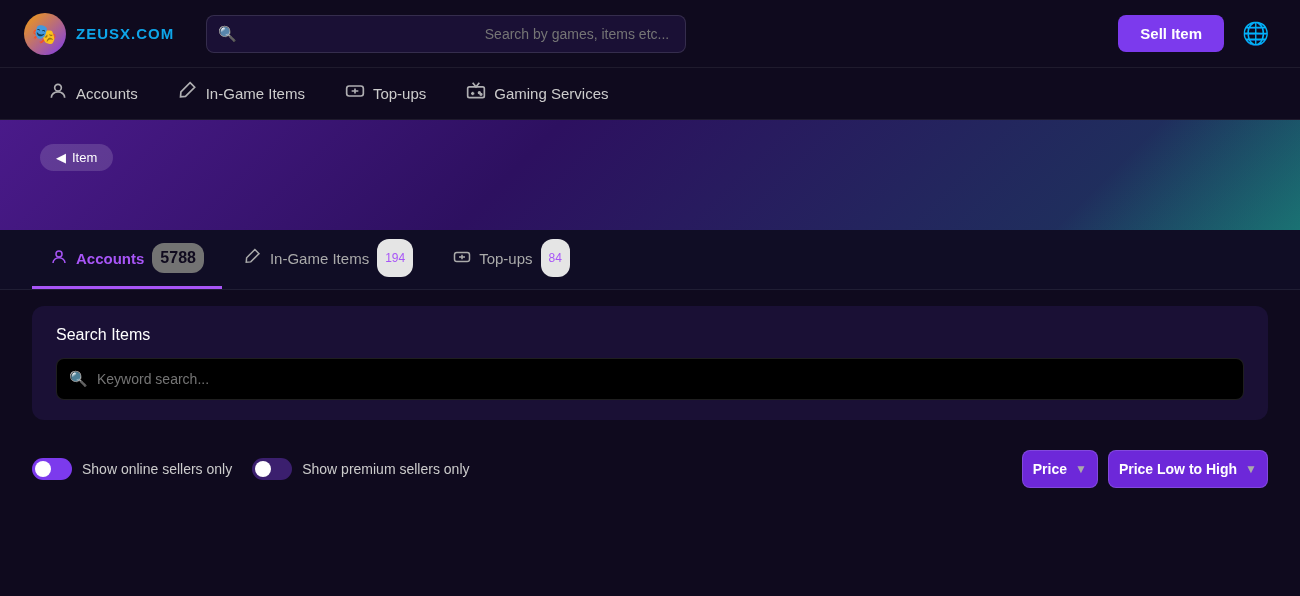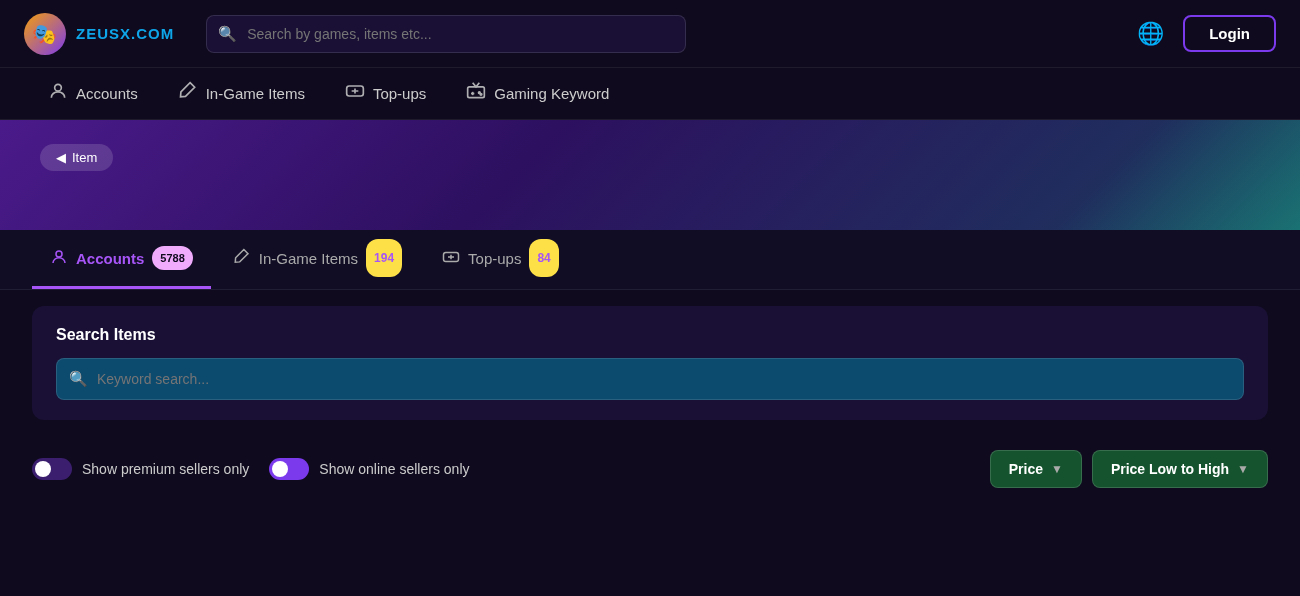--- a/index.html
+++ b/index.html
@@ -50,20 +50,21 @@
     }
     .navbar-search input {
       width: 100%;
       background: #1a1035;
       border: 1px solid rgba(255,255,255,0.12);
       border-radius: 8px;
       padding: 10px 16px 10px 40px;
       color: #aaa;
       font-size: 14px;
       outline: none;
+      text-align: right;
     }
     .navbar-search-icon {
       position: absolute;
       left: 12px;
       top: 50%;
       transform: translateY(-50%);
       color: #888;
       font-size: 15px;
     }
     .navbar-actions {
@@ -187,61 +188,61 @@
       font-weight: 500;
       position: relative;
       height: 100%;
       border-bottom: 3px solid transparent;
     }
     .tab-item.active {
       color: #a855f7;
       border-bottom: 3px solid #a855f7;
     }
     .tab-badge {
-      background: #f0abfc;
+      background: #737373;
       color: #0f0a1e;
       border-radius: 12px;
       padding: 6px 8px;
-      font-size: 11px;
+      font-size: 16px;
       font-weight: 700;
     }
     .tab-badge-purple {
-      background: #fde047;
+      background: #e5e5e5;
       color: #a855f7;
       border-radius: 12px;
       padding: 12px 8px;
       font-size: 12px;
-      font-weight: 700;
+      font-weight: 400;
     }
 
     
     .search-panel {
       background: #1a1035;
       margin: 16px 32px;
       border-radius: 12px;
       padding: 20px 24px;
     }
     .search-panel-title {
       font-size: 16px;
-      font-weight: 700;
+      font-weight: 400;
       color: #fff;
       margin-bottom: 14px;
     }
     .search-row {
       display: flex;
       gap: 12px;
       align-items: center;
     }
     .search-input-wrap {
       flex: 1;
       position: relative;
     }
     .search-input-wrap input {
       width: 100%;
-      background: #0c4a6e;
+      background: #000000;
       border: 1.5px solid rgba(255,255,255,0.12);
       border-radius: 8px;
       padding: 12px 16px 12px 40px;
       color: #aaa;
       font-size: 14px;
       outline: none;
     }
     .search-input-icon {
       position: absolute;
       left: 13px;
@@ -295,25 +296,25 @@
       font-size: 14px;
       color: #ccc;
       white-space: nowrap;
     }
     .filter-actions {
       margin-left: auto;
       display: flex;
       gap: 10px;
     }
     .dropdown-btn {
-      background: #14532d;
+      background: #6d28d9;
       border: 1px solid rgba(255,255,255,0.15);
       border-radius: 8px;
       color: #fff;
-      padding: 10px 18px;
+      padding: 10px 10px;
       font-size: 14px;
       font-weight: 600;
       cursor: pointer;
       display: flex;
       align-items: center;
       gap: 8px;
     }
     .dropdown-btn .chevron {
       font-size: 12px;
       color: #aaa;
@@ -325,22 +326,22 @@
 <nav class="navbar">
   <div class="navbar-logo">
     <div class="logo-avatar">🎭</div>
     <span class="logo-text">ZEUSX.COM</span>
   </div>
   <div class="navbar-search">
     <span class="navbar-search-icon">🔍</span>
     <input type="text" placeholder="Search by games, items etc..." style="">
   </div>
   <div class="navbar-actions">
+    <button class="btn-sell">Sell Item</button>
     <button class="btn-globe">🌐</button>
-    <button class="btn-login">Login</button>
   </div>
 </nav>
 
 <div class="top-menu">
   <div class="menu-item">
     <span class="menu-icon">
       <svg width="20" height="20" viewBox="0 0 24 24" fill="none" stroke="currentColor" stroke-width="2">
           <circle cx="12" cy="8" r="4"></circle>
           <path d="M4 20c0-4 3.6-7 8-7s8 3 8 7"></path>
         </svg>
@@ -368,21 +369,21 @@
     <span class="menu-icon">
       <svg width="20" height="20" viewBox="0 0 24 24" fill="none" stroke="currentColor" stroke-width="2">
           <rect x="2" y="7" width="20" height="13" rx="2"></rect>
           <path d="M16 2l-4 5-4-5"></path>
           <line x1="8" y1="13" x2="8" y2="17"></line>
           <line x1="6" y1="15" x2="10" y2="15"></line>
           <circle cx="16" cy="14" r="1" fill="currentColor"></circle>
           <circle cx="18" cy="16" r="1" fill="currentColor"></circle>
         </svg>
     </span>
-    <span>Gaming Keyword</span>
+    <span>Gaming Services</span>
   </div>
 </div>
 
 <div class="hero">
   <button class="back-btn">
     <span>◀</span>
     <span>Item</span>
   </button>
 </div>
 
@@ -423,30 +424,30 @@
   <div class="search-row">
     <div class="search-input-wrap">
       <span class="search-input-icon">🔍</span>
       <input type="text" placeholder="Keyword search..." style="">
     </div>
   </div>
 </div>
 
 <div class="filter-row">
   <div class="toggle-wrap">
+    <div class="toggle">
+      <div class="toggle-knob"></div>
+    </div>
+    <span class="toggle-label">Show online sellers only</span>
+  </div>
+  <div class="toggle-wrap">
     <div class="toggle" style="background:#3b1f6e;">
       <div class="toggle-knob"></div>
     </div>
     <span class="toggle-label">Show premium sellers only</span>
-  </div>
-  <div class="toggle-wrap">
-    <div class="toggle">
-      <div class="toggle-knob"></div>
-    </div>
-    <span class="toggle-label">Show online sellers only</span>
   </div>
   <div class="filter-actions">
     <button class="dropdown-btn">
       <span>Price</span>
       <span class="chevron">▼</span>
     </button>
     <button class="dropdown-btn">
       <span>Price Low to High</span>
       <span class="chevron">▼</span>
     </button>

